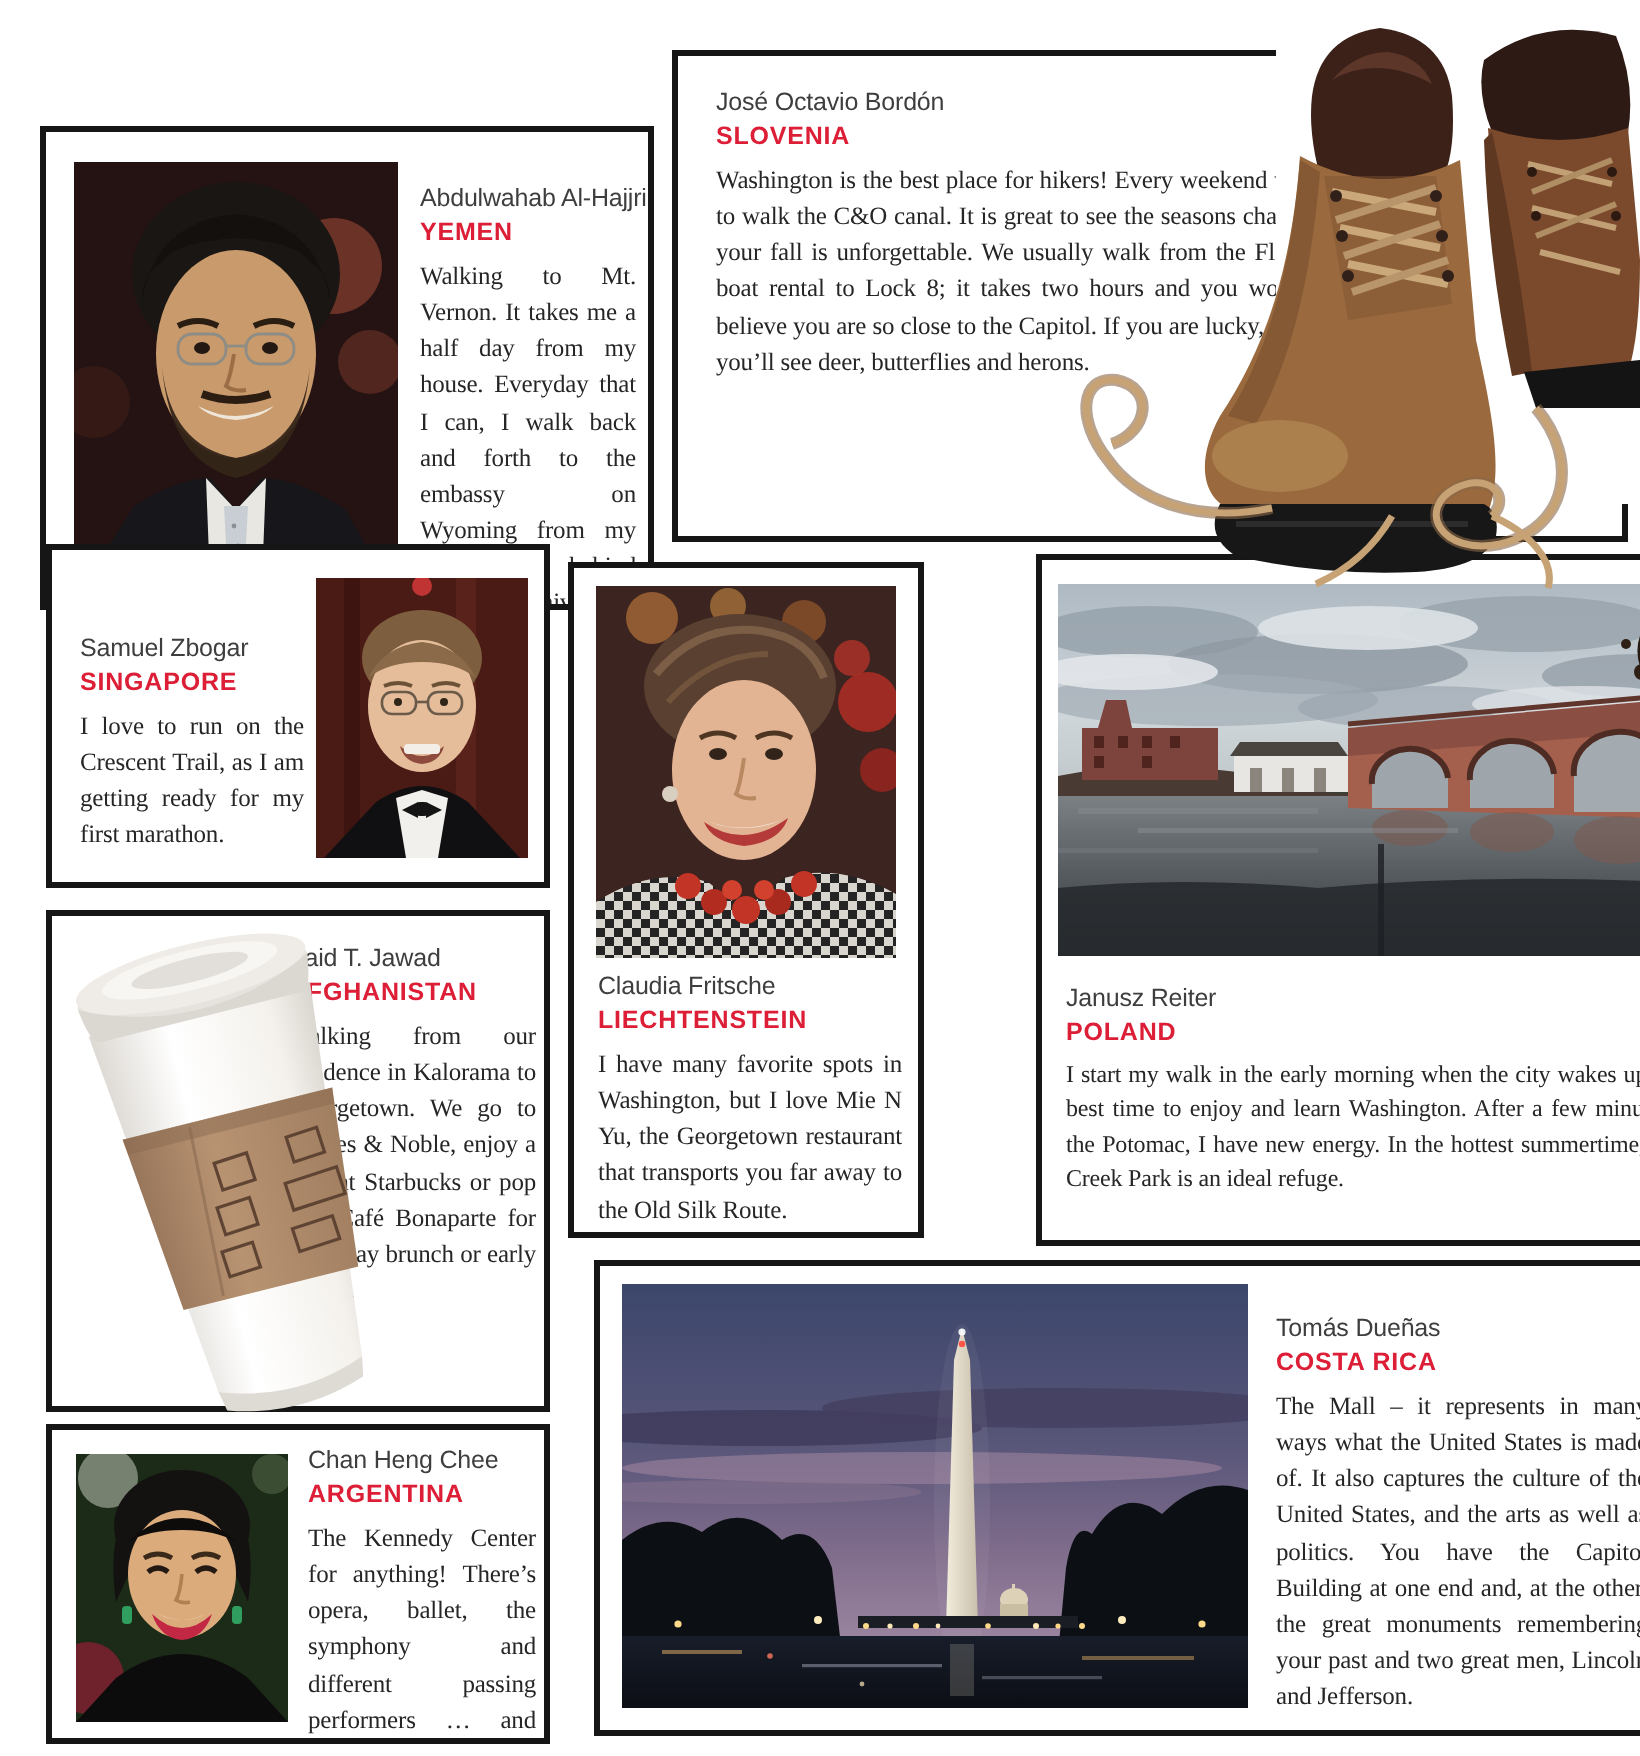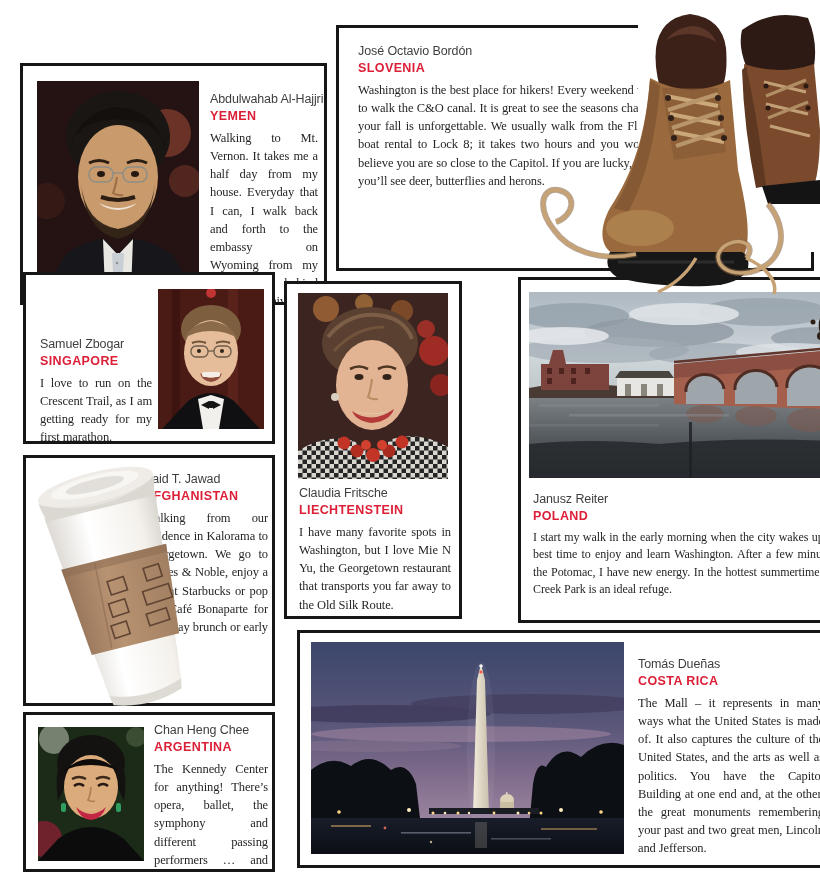--- a/index.html
+++ b/index.html
@@ -63,21 +63,21 @@
 
 <div class="box" style="left:336px;top:25px;width:478px;height:246px;">
   <div class="txtcol" style="left:19px;top:16px;width:318px;">
     <div class="pname">José Octavio Bordón</div>
     <div class="country">SLOVENIA</div>
     <p class="quote"><span class="boot-wrap"></span><span>Washington is the best place for hikers! Every weekend we love to walk the C&amp;O canal. It is great to see the seasons changing – your fall is unforgettable. We usually walk from the Fletcher’s boat rental to Lock 8; it takes two hours and you would not believe you are so close to the Capitol. If you are lucky, you’ll see deer, butterflies and herons.</span></p>
   </div>
 </div>
 
 <div class="box" style="left:23px;top:272px;width:252px;height:172px;">
-  <div class="txtcol" style="left:14px;top:42px;width:112px;margin-top:20px;">
+  <div class="txtcol" style="left:14px;top:42px;width:112px;">
     <div class="pname">Samuel Zbogar</div>
     <div class="country">SINGAPORE</div>
     <p class="quote">I love to run on the Crescent Trail, as I am getting ready for my first marathon.</p>
   </div>
   <div class="photo" style="left:132px;top:14px;width:106px;height:140px;">
     <svg viewBox="0 0 106 140" preserveAspectRatio="none">
       <rect width="106" height="140" fill="#4a1b15"></rect>
       <rect x="14" width="8" height="140" fill="#3a130f" opacity="0.8"></rect>
       <rect x="70" width="10" height="140" fill="#5c241b" opacity="0.8"></rect>
       <circle cx="53" cy="4" r="5" fill="#c03434"></circle>

